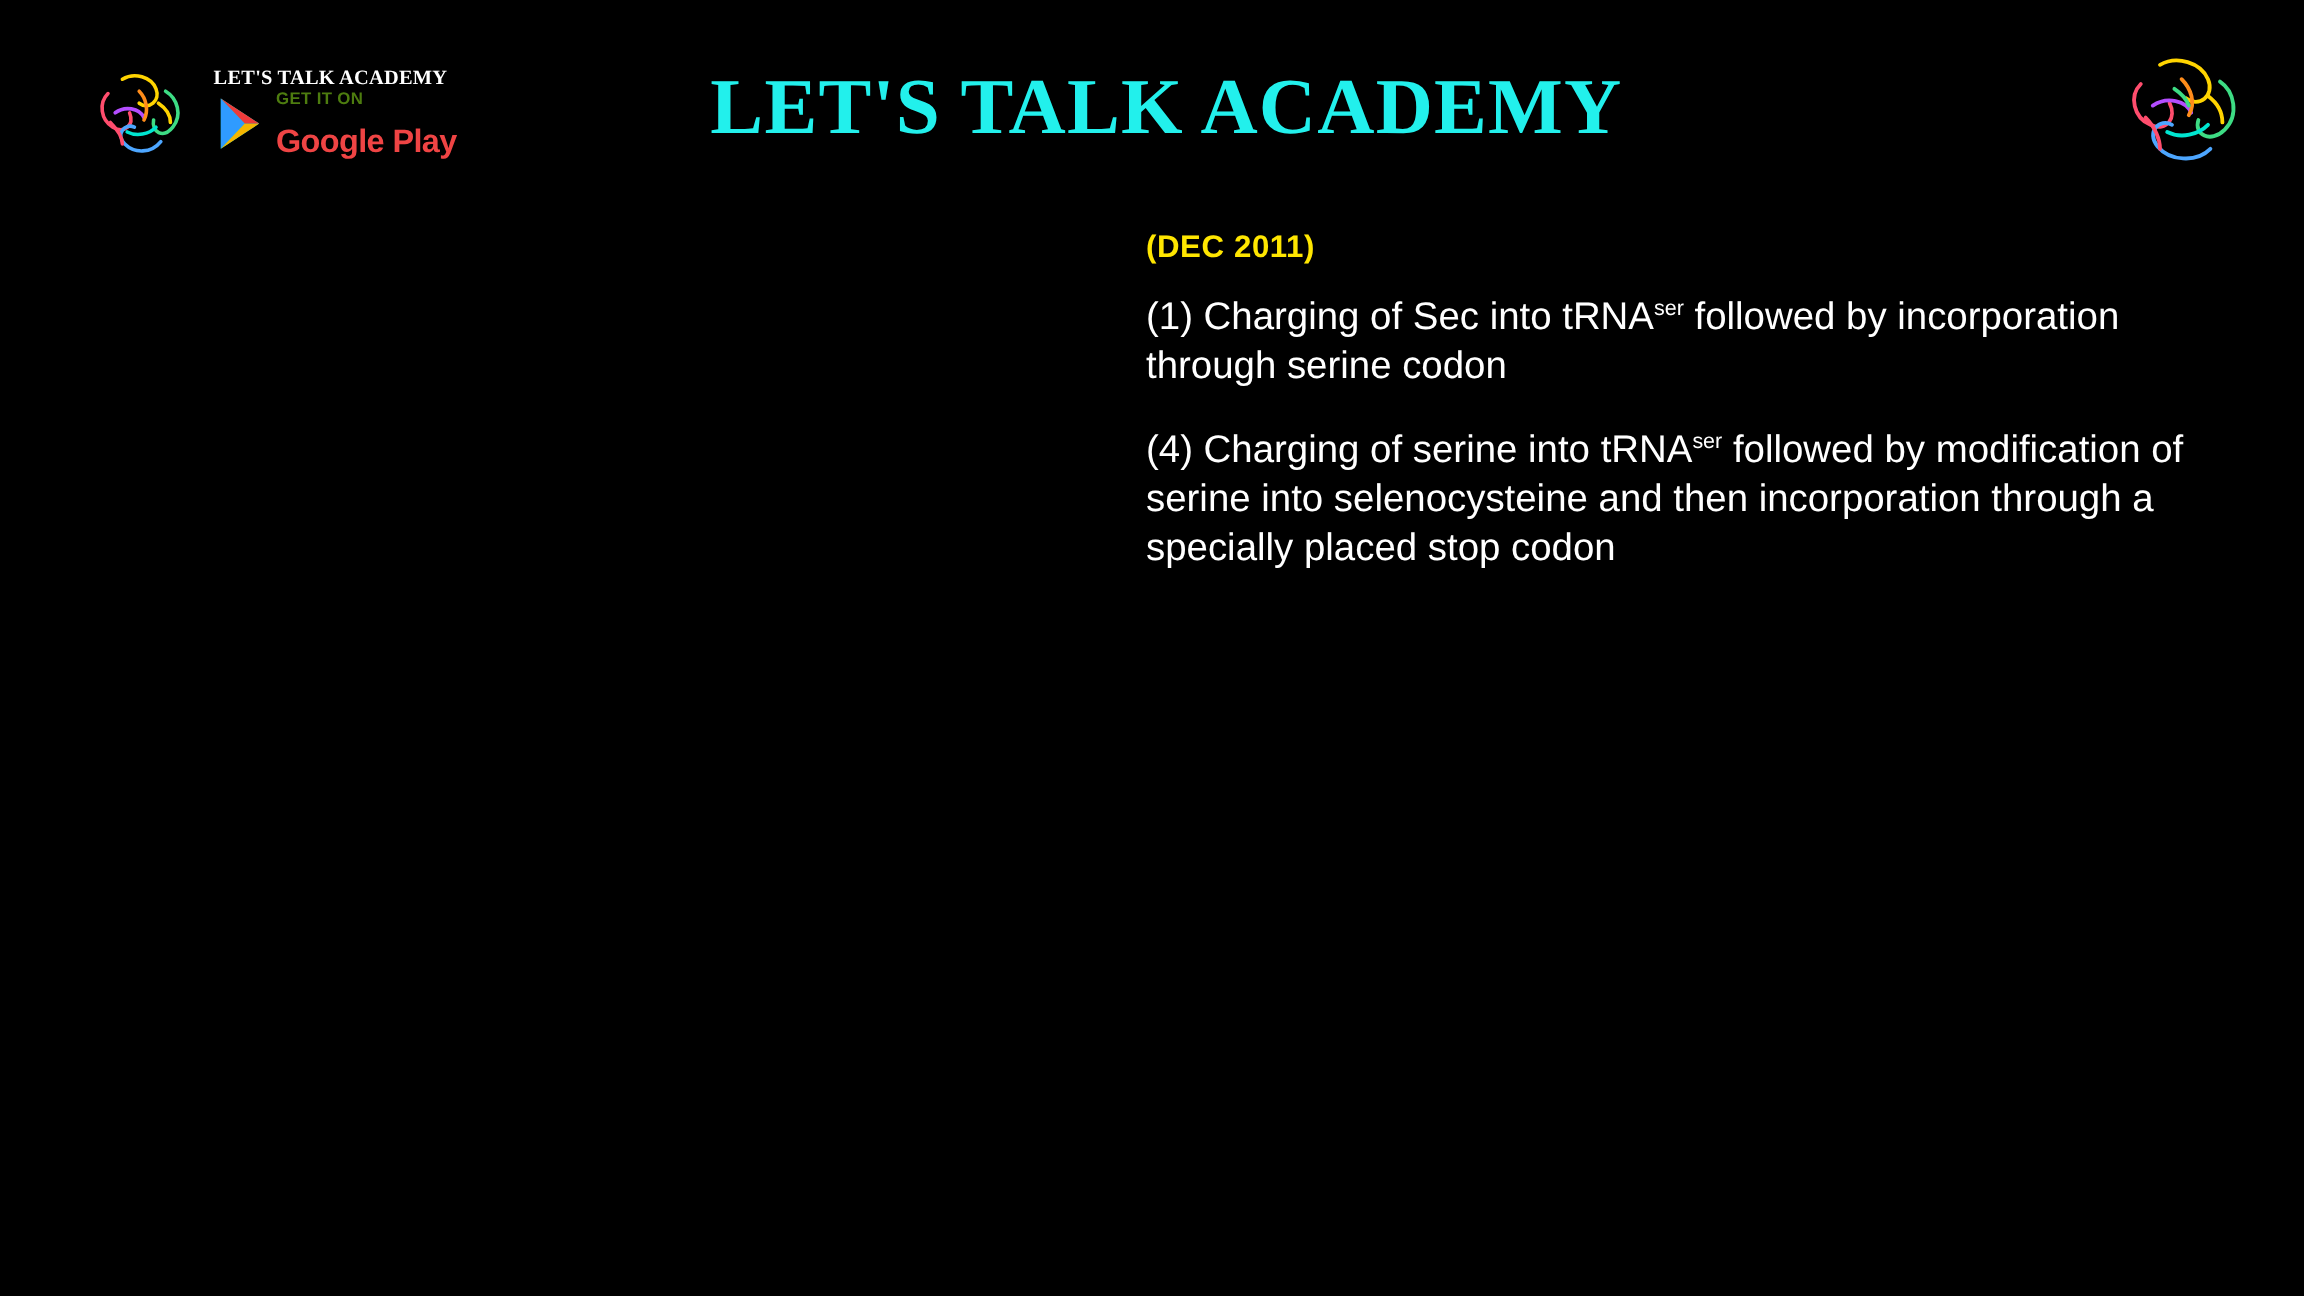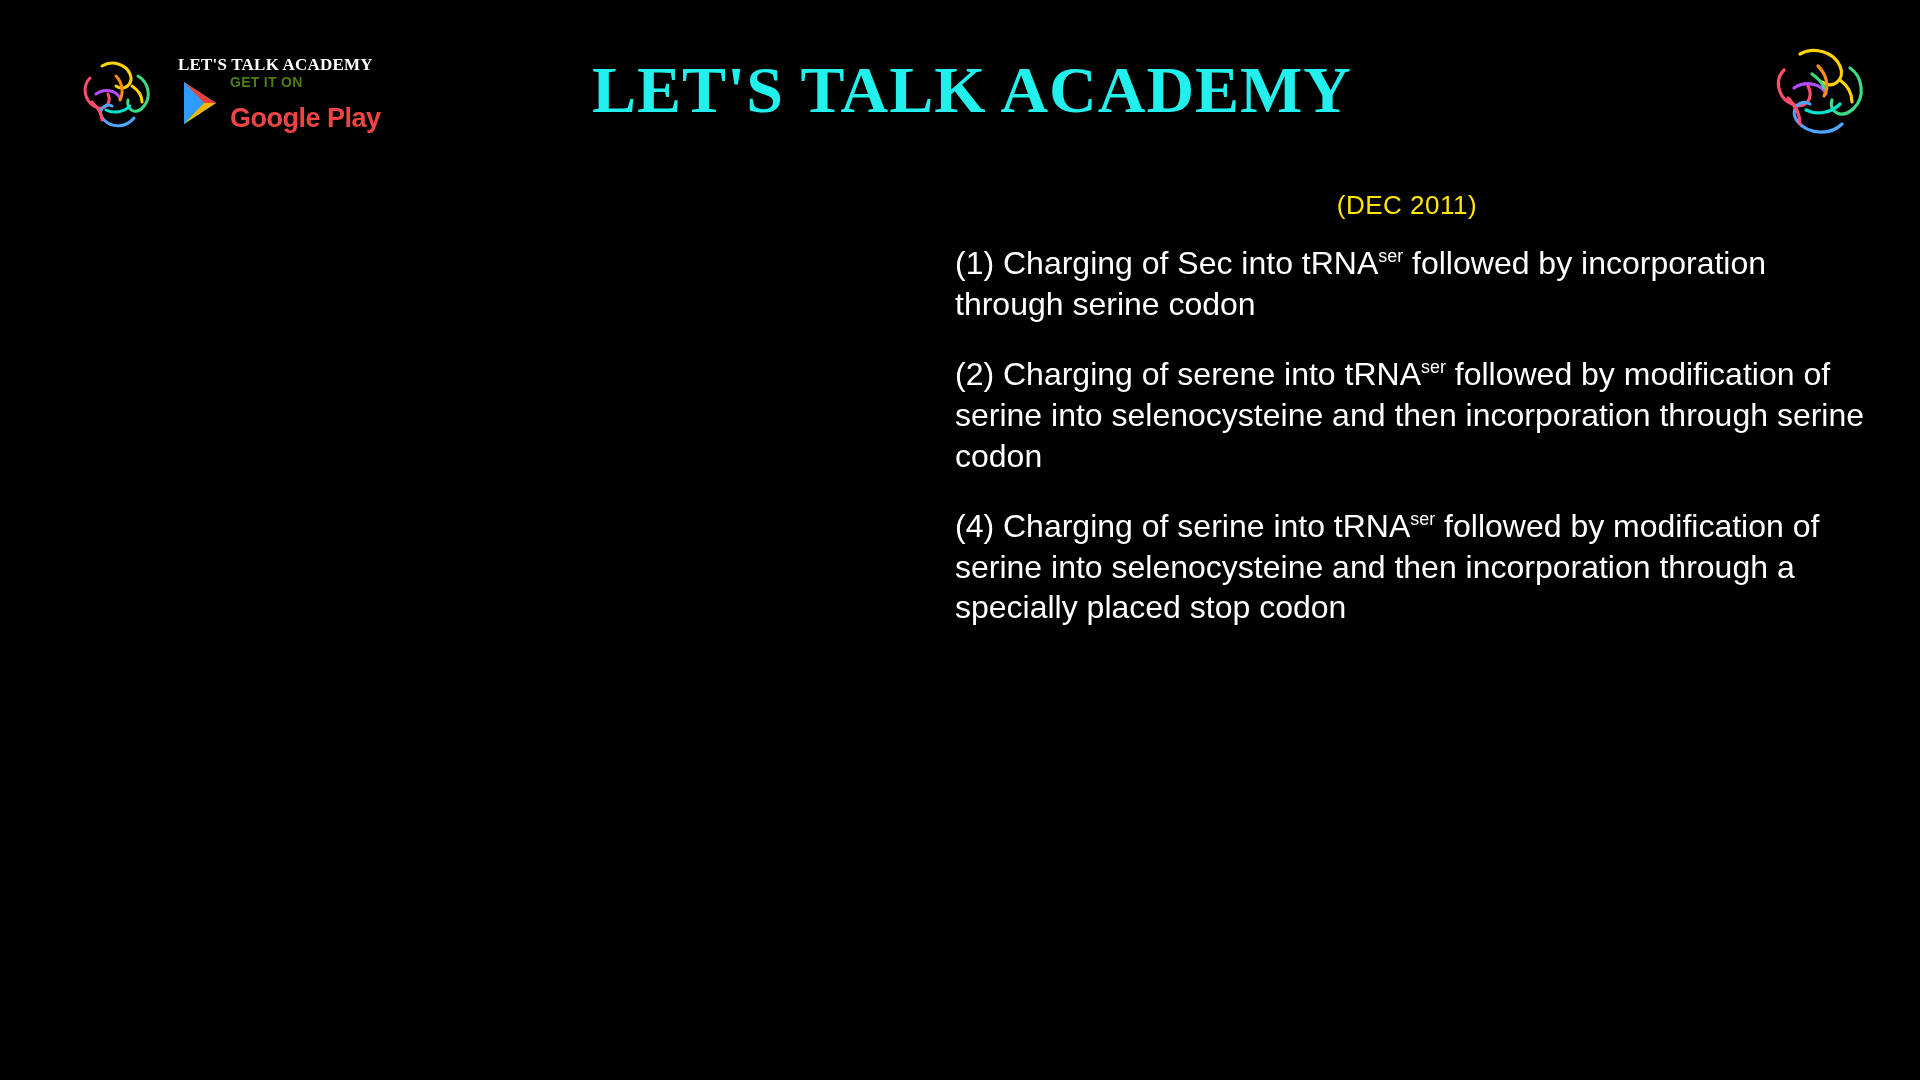--- a/index.html
+++ b/index.html
@@ -103,25 +103,25 @@
 
   
   .content {
     position: absolute;
     left: 955px;
     top: 190px;
     width: 920px;
   }
 
   .exam-date {
-    text-align: center;
+    text-align: left;
     padding-right: 16px;
     color: #ffe600;
     font-size: 26px;
-    font-weight: normal;
+    font-weight: bold;
     letter-spacing: 0.5px;
     margin-bottom: 22px;
   }
 
   .question {
     color: #ffe600;
     font-size: 27px;
     line-height: 1.26;
     margin-bottom: 30px;
     font-weight: 400;
@@ -203,22 +203,19 @@
 
 <div class="content">
 
   <div class="exam-date">(DEC 2011)</div>
 
 
   <div class="option">
     <span>(1) Charging of Sec into tRNA</span><sup>ser</sup><span> followed by incorporation through serine codon</span>
   </div>
 
-  <div class="option">
-    <span>(2) Charging of serene into tRNA</span><sup>ser</sup><span> followed by modification of serine into selenocysteine and then incorporation through serine codon</span>
-  </div>
 
 
   <div class="option">
     <span>(4) Charging of serine into tRNA</span><sup>ser</sup><span> followed by modification of serine into selenocysteine and then incorporation through a specially placed stop codon</span>
   </div>
 
 </div>
 
 </body></html>

